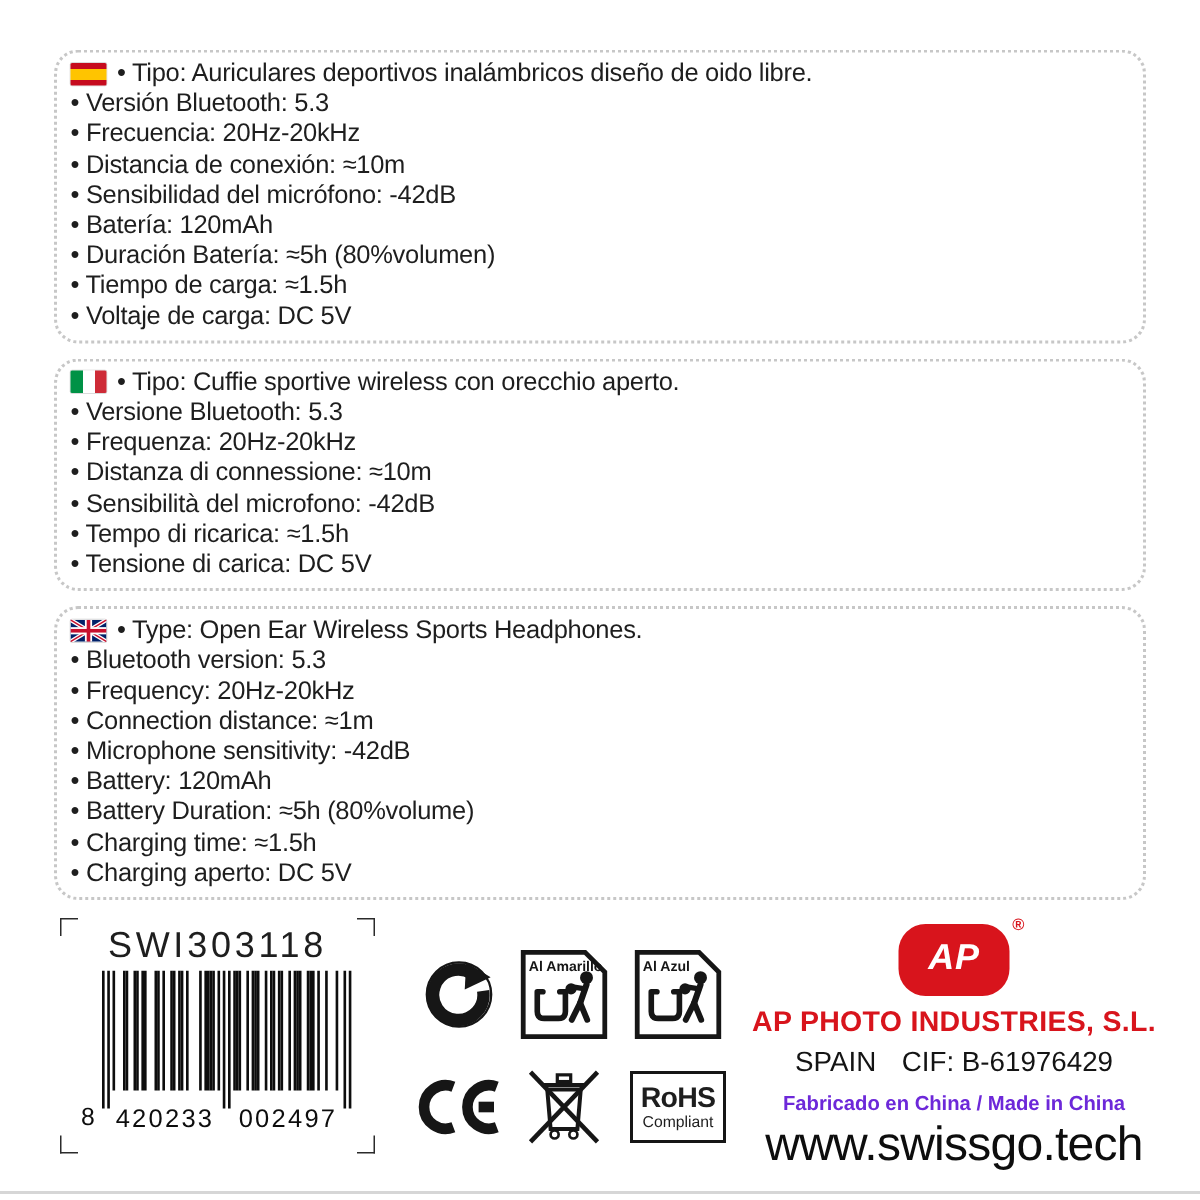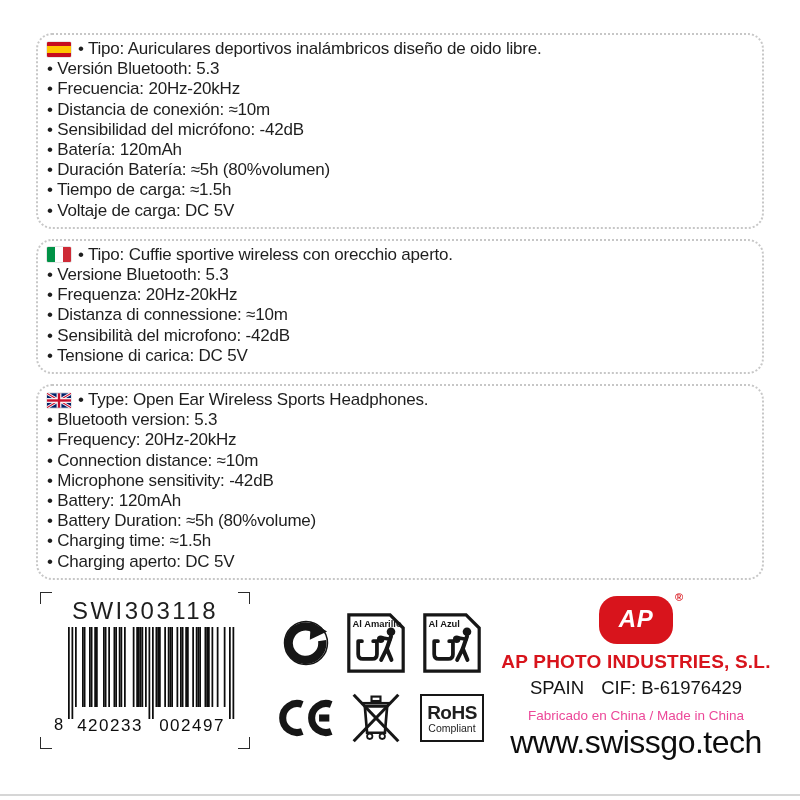--- a/index.html
+++ b/index.html
@@ -33,21 +33,21 @@
   .rohs-badge{width:60px;height:44px;border:2.5px solid #161616;display:flex;flex-direction:column;align-items:center;justify-content:center;line-height:1;}
   .rohs-line1{font-size:19px;font-weight:bold;letter-spacing:-0.5px;}
   .rohs-line2{font-size:10.5px;margin-top:1px;}
 
   .company-block{flex:1;display:flex;flex-direction:column;align-items:center;margin-top:4px;}
   .ap-logo{position:relative;width:74px;height:48px;background:#d8141c;border-radius:18px;display:flex;align-items:center;justify-content:center;}
   .ap-logo-text{color:#fff;font-weight:bold;font-style:italic;font-size:24px;letter-spacing:0.5px;padding-bottom:2px;}
   .ap-reg{position:absolute;top:-5px;right:-10px;color:#d8141c;font-size:11px;font-weight:bold;}
   .company-name{color:#d8141c;font-weight:bold;font-size:19px;letter-spacing:0.2px;margin-top:7px;white-space:nowrap;}
   .country-row{display:flex;gap:17px;font-size:18.5px;margin-top:4px;color:#141414;}
-  .made-in{font-size:13.5px;font-weight:normal;margin-top:9px;color:#ec4899;}
+  .made-in{font-size:13.5px;font-weight:bold;margin-top:9px;color:#6d28d9;}
   .website{font-size:32px;margin-top:1px;letter-spacing:-0.5px;color:#0d0d0d;}
 
   .bottom-edge{position:absolute;left:0;right:0;bottom:4px;border-top:2px solid #d6d6d6;}
   svg .stroke{stroke:#161616;fill:none;}
 </style>
 </head>
 <body>
 
 <div class="page">
 
@@ -71,20 +71,21 @@
   <div class="spec-box">
     <div class="spec-title-row">
       <div class="flag flag-it"></div>
       <span>• Tipo: Cuffie sportive wireless con orecchio aperto.</span>
     </div>
     <div>
         <div class="spec-line">• Versione Bluetooth: 5.3</div>
         <div class="spec-line">• Frequenza: 20Hz-20kHz</div>
         <div class="spec-line">• Distanza di connessione: ≈10m</div>
         <div class="spec-line">• Sensibilità del microfono: -42dB</div>
+        <div class="spec-line">• Tempo di ricarica: ≈1.5h</div>
         <div class="spec-line">• Tensione di carica: DC 5V</div>
       </div>
   </div>
 
   <div class="spec-box">
     <div class="spec-title-row">
       <div class="flag flag-uk">
         <svg viewBox="0 0 60 36">
           <rect width="60" height="36" fill="#012169"></rect>
           <line x1="0" y1="0" x2="60" y2="36" stroke="#fff" stroke-width="7"></line>
@@ -95,21 +96,21 @@
           <rect x="0" y="12" width="60" height="12" fill="#fff"></rect>
           <rect x="27" y="0" width="6" height="36" fill="#C8102E"></rect>
           <rect x="0" y="15" width="60" height="6" fill="#C8102E"></rect>
         </svg>
       </div>
       <span>• Type: Open Ear Wireless Sports Headphones.</span>
     </div>
     <div>
         <div class="spec-line">• Bluetooth version: 5.3</div>
         <div class="spec-line">• Frequency: 20Hz-20kHz</div>
-        <div class="spec-line">• Connection distance: ≈10m</div>
+        <div class="spec-line">• Connection distance: ≈1m</div>
         <div class="spec-line">• Microphone sensitivity: -42dB</div>
         <div class="spec-line">• Battery: 120mAh</div>
         <div class="spec-line">• Battery Duration: ≈5h (80%volume)</div>
         <div class="spec-line">• Charging time: ≈1.5h</div>
         <div class="spec-line">• Charging aperto: DC 5V</div>
       </div>
   </div>
 
   <div class="bottom">
 

